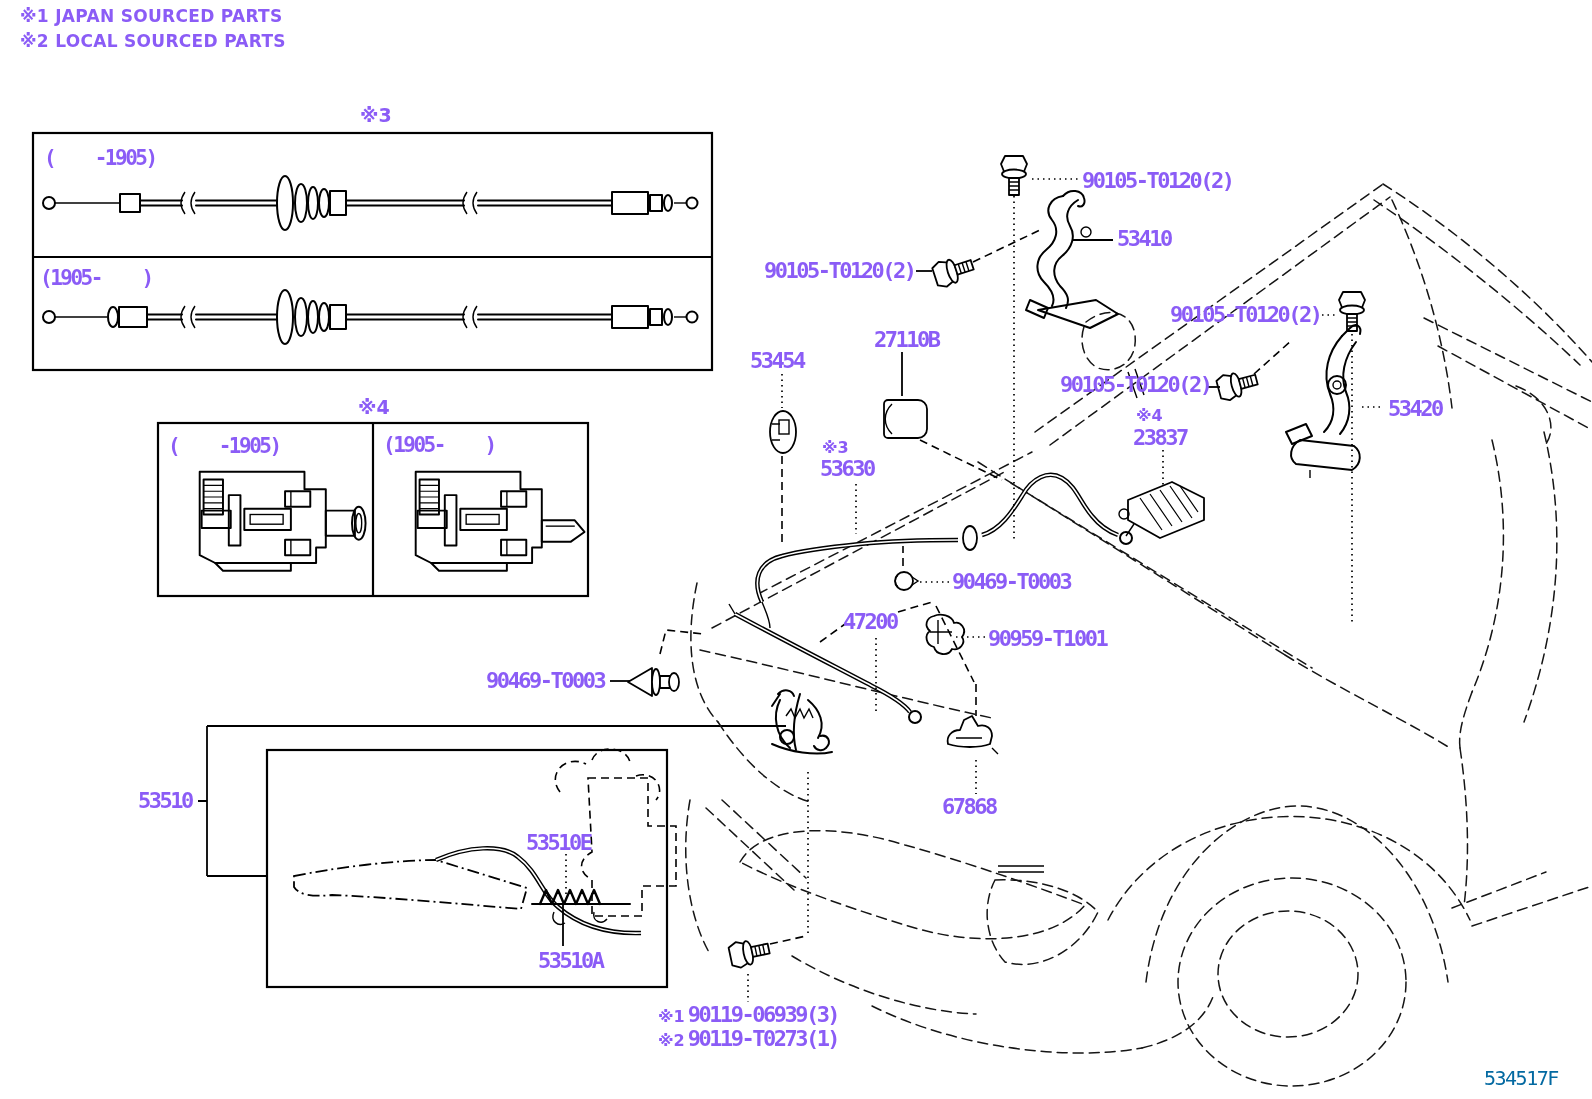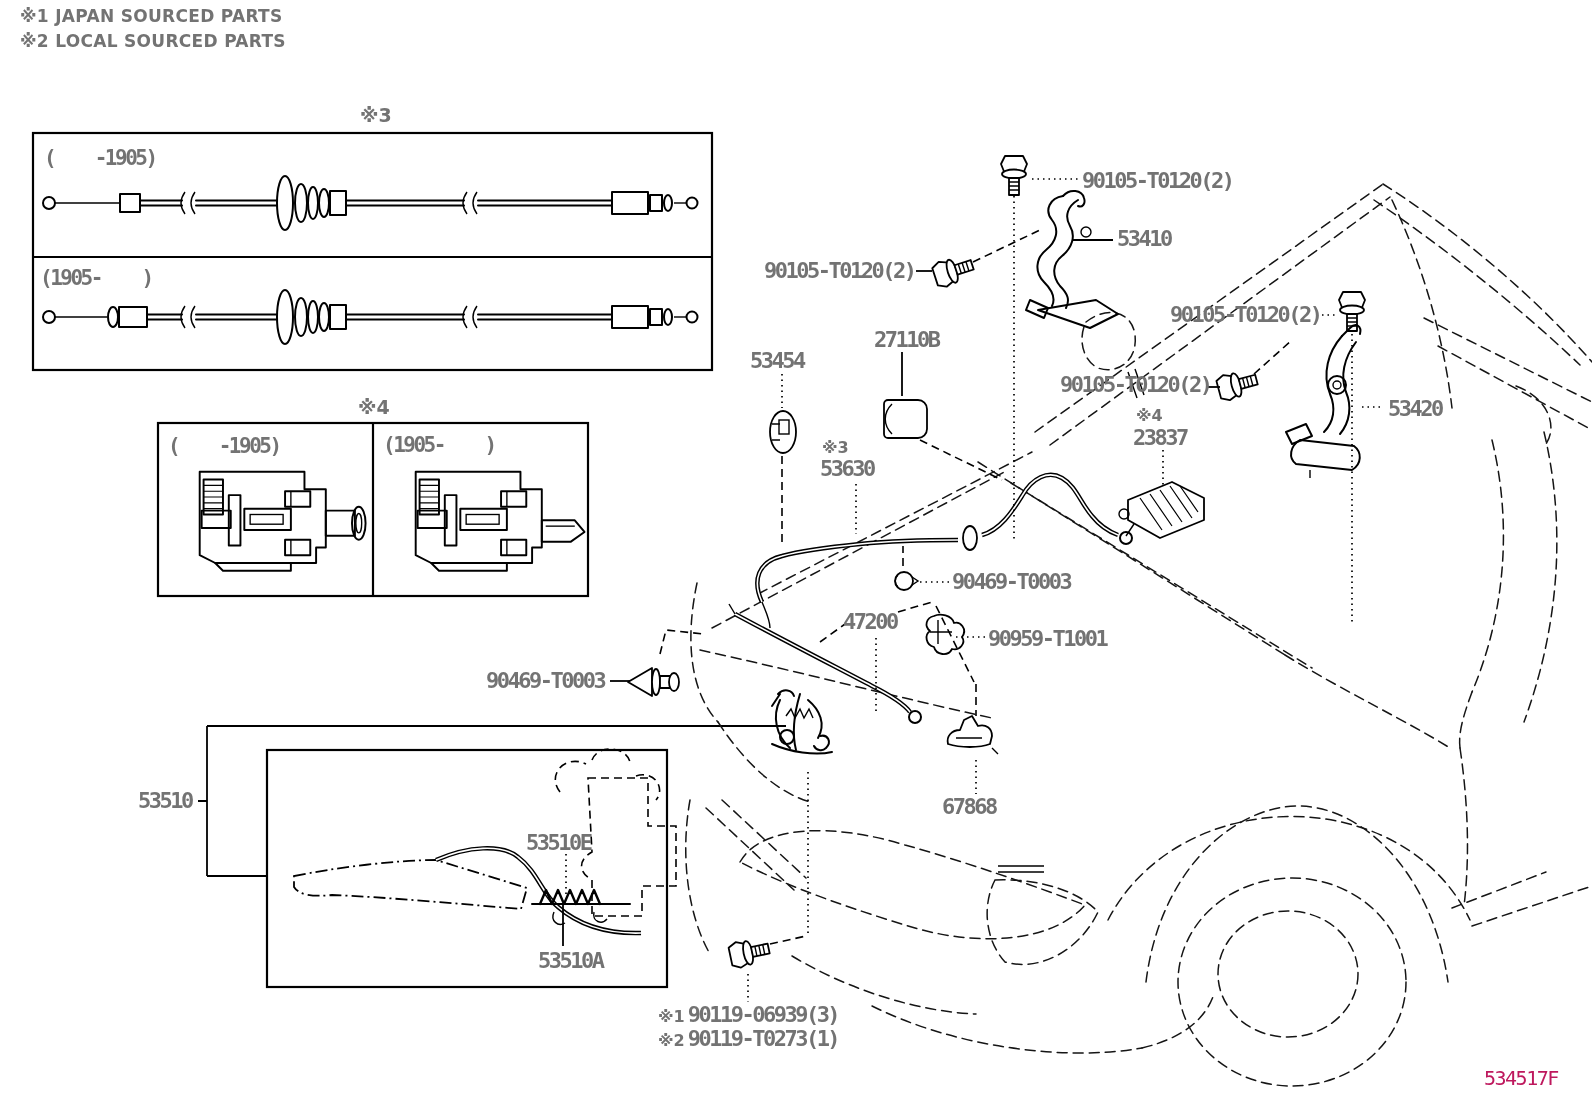--- a/index.html
+++ b/index.html
@@ -1,26 +1,26 @@
 <!DOCTYPE html>
 <html><head>
 <meta charset="utf-8">
 <style>
   html,body{margin:0;padding:0;background:#fff;}
   #stage{position:relative;width:1592px;height:1099px;background:#fff;overflow:hidden;
          font-family:"DejaVu Sans",sans-serif;color:#000;}
   #art{position:absolute;left:0;top:0;}
-  .lbl{position:absolute;white-space:pre;color:#737373;}
+  .lbl{position:absolute;white-space:pre;color:#8b5cf6;}
   .note{font:600 17px "DejaVu Sans",sans-serif;letter-spacing:.3px;}
   .pn{font:bold 22px "DejaVu Sans Mono",monospace;letter-spacing:-2.5px;}
   .rng{font:bold 21px "DejaVu Sans Mono",monospace;letter-spacing:-2.5px;}
   .mk{font:bold 19px "DejaVu Sans",sans-serif;}
   .mksm{font:bold 16px "DejaVu Sans",sans-serif;}
   .pref{font:600 16px "DejaVu Sans",sans-serif;margin-right:3px;}
-  .code{font:normal 20px "DejaVu Sans Mono",monospace;letter-spacing:-1.5px;color:#be185d;}
+  .code{font:normal 20px "DejaVu Sans Mono",monospace;letter-spacing:-1.5px;color:#0369a1;}
   
   .s{stroke:#000;fill:none;stroke-width:2;stroke-linecap:round;stroke-linejoin:round;}
   .sf{stroke:#000;fill:#fff;stroke-width:1.8;stroke-linejoin:round;}
   .s1{stroke:#000;fill:none;stroke-width:1.4;}
   .bx{stroke:#000;fill:none;stroke-width:2.2;}
   .car{stroke:#151515;fill:none;stroke-width:1.5;stroke-dasharray:10 6;stroke-linecap:round;}
   .ldot{stroke:#000;fill:none;stroke-width:1.7;stroke-dasharray:1.5 4;}
   .ldash{stroke:#000;fill:none;stroke-width:1.6;stroke-dasharray:8 5;}
   .lsolid{stroke:#000;fill:none;stroke-width:1.8;}
   .dashdot{stroke:#000;fill:none;stroke-width:1.8;stroke-dasharray:12 4 2 4;}

